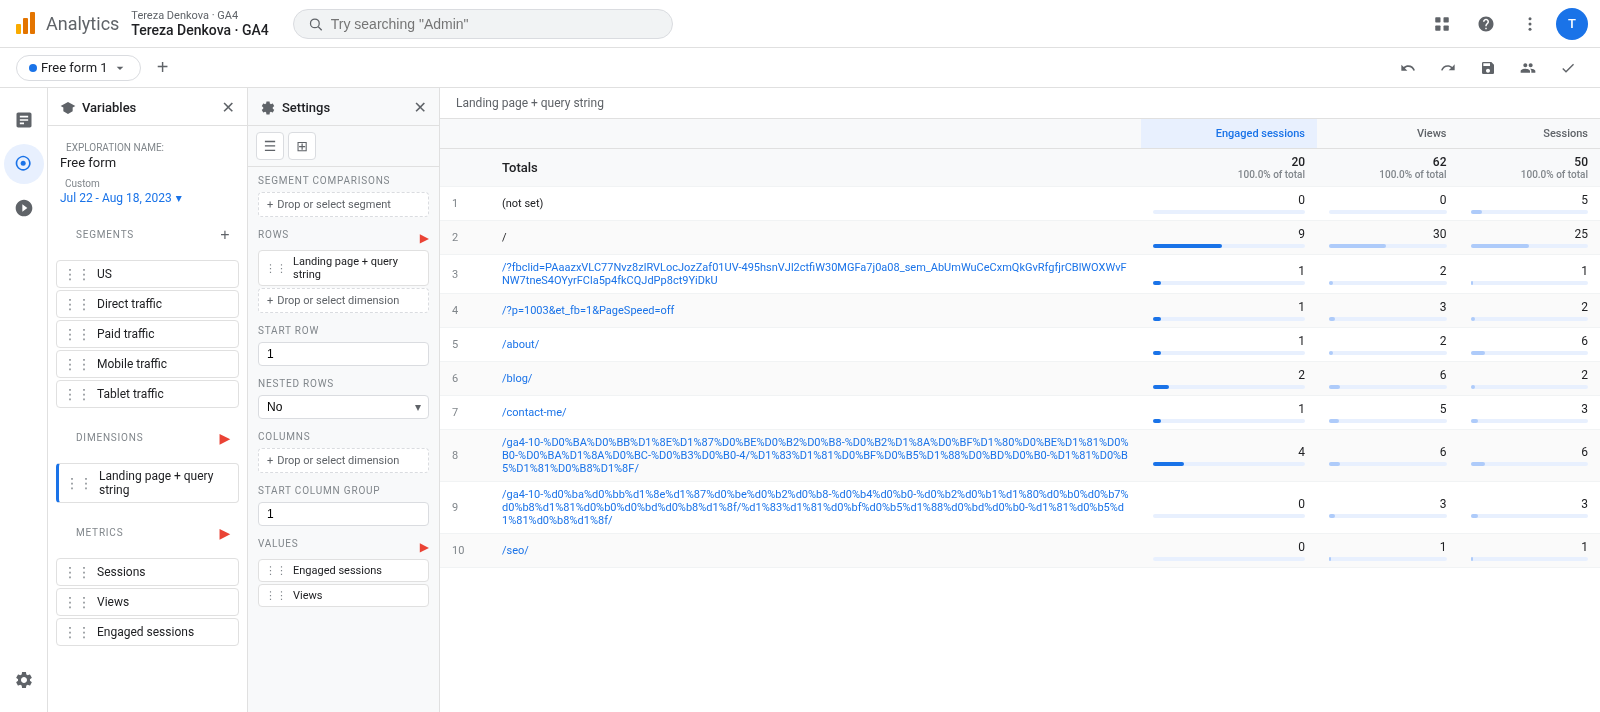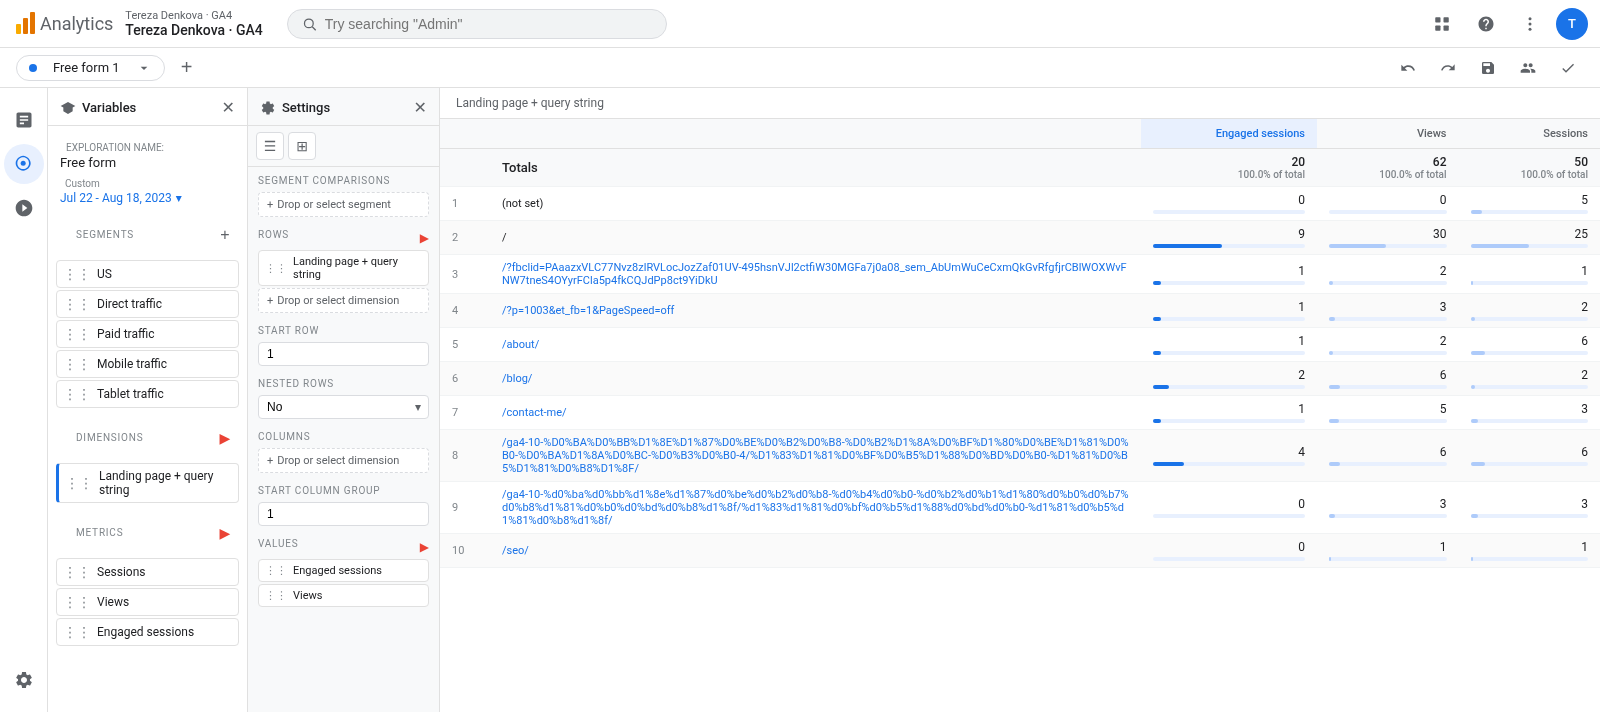--- a/index.html
+++ b/index.html
@@ -9,21 +9,21 @@
     #topbar {
       height: 48px;
       background: #fff;
       border-bottom: 1px solid #e0e0e0;
       display: flex;
       align-items: center;
       padding: 0 12px;
       gap: 8px;
       position: fixed; top: 0; left: 0; right: 0; z-index: 100;
     }
-    #topbar .logo-area { display: flex; align-items: center; }
+    #topbar .logo-area { display: flex; align-items: center; gap: 6px; }
     #topbar .logo-icon { width: 28px; height: 28px; }
     #topbar .app-title { font-size: 18px; color: #5f6368; font-weight: 400; }
     #topbar .account-info { display: flex; flex-direction: column; margin-left: 4px; }
     #topbar .account-name { font-size: 11px; color: #5f6368; }
     #topbar .property-name { font-size: 14px; color: #202124; font-weight: 500; }
     #topbar .search-box {
       flex: 1; max-width: 380px; margin-left: 16px;
       border: 1px solid #dadce0; border-radius: 24px;
       padding: 6px 14px; display: flex; align-items: center; gap: 8px;
       background: #f1f3f4;
@@ -44,21 +44,21 @@
       height: 40px;
       background: #fff;
       border-bottom: 1px solid #e0e0e0;
       display: flex;
       align-items: center;
       padding: 0 16px;
       gap: 8px;
       position: fixed; top: 48px; left: 0; right: 0; z-index: 99;
     }
     #action-bar .tab-btn {
-      display: flex; align-items: center; gap: 16px;
+      display: flex; align-items: center; gap: 4px;
       padding: 4px 12px; border-radius: 16px;
       border: 1px solid #dadce0; background: #fff; cursor: pointer;
       font-size: 13px; color: #202124;
     }
     #action-bar .tab-btn .blue-dot { width: 8px; height: 8px; border-radius: 50%; background: #1a73e8; }
     #action-bar .add-tab { width: 28px; height: 28px; border-radius: 50%; border: none; background: transparent; cursor: pointer; font-size: 20px; color: #5f6368; display: flex; align-items: center; justify-content: center; }
     #action-bar .spacer { flex: 1; }
     #action-bar .action-icon { width: 32px; height: 32px; display: flex; align-items: center; justify-content: center; cursor: pointer; color: #5f6368; font-size: 16px; border: none; background: transparent; border-radius: 50%; }
 
     

